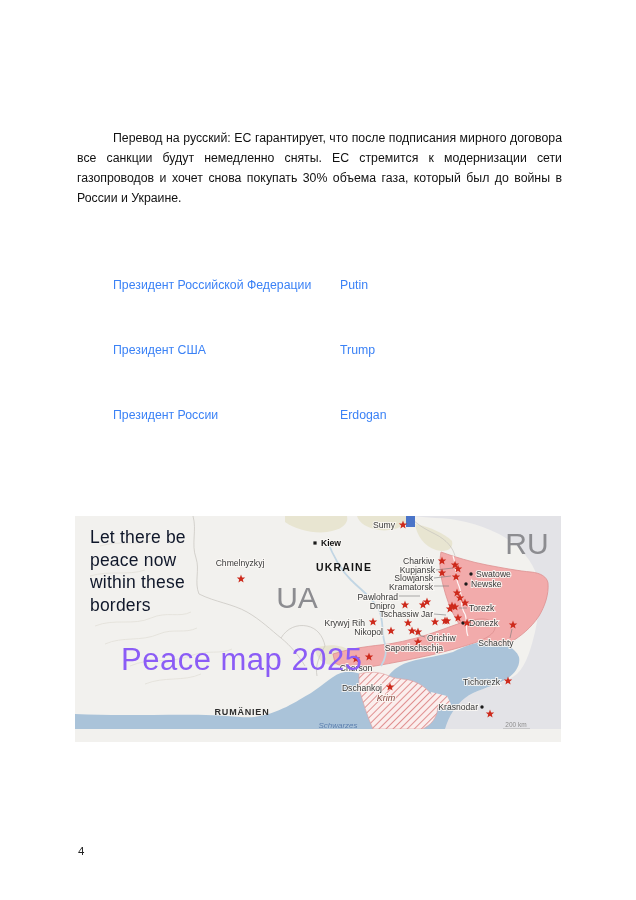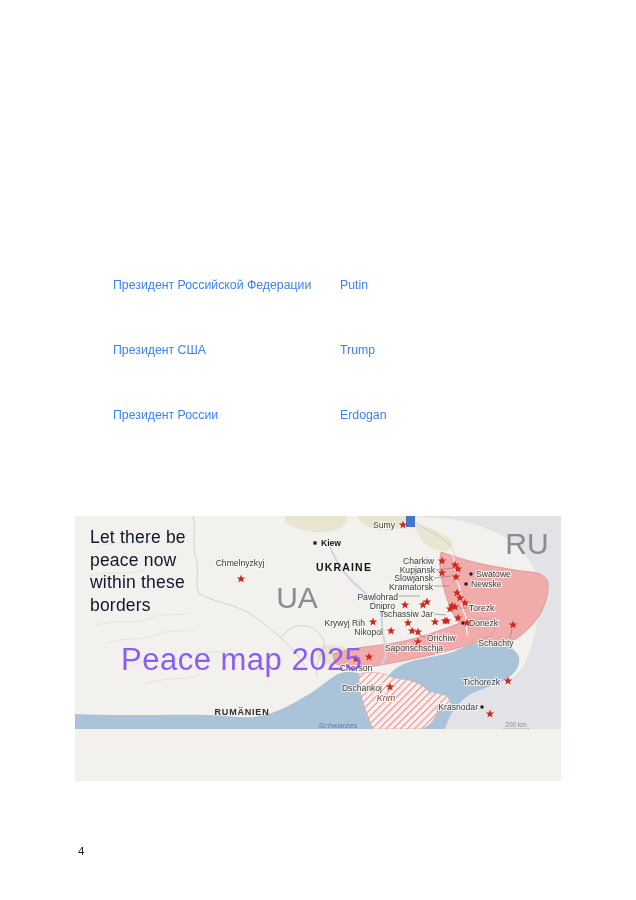--- a/index.html
+++ b/index.html
@@ -11,21 +11,21 @@
   .para{position:absolute;left:77px;width:485px;font-size:12.3px;line-height:20px;
         text-align:justify;text-indent:36px;color:#111;}
   .p1{top:128px;}
   .p2{top:206px;}
   .sig-row{position:absolute;left:113px;font-size:12.3px;color:#3b82f6;}
   .sig-row .val{position:absolute;left:227px;top:0;white-space:nowrap;}
   .sig-label{white-space:nowrap;}
   .r1{top:278px;} .r2{top:343px;} .r3{top:408px;}
   .pagenum{position:absolute;left:78px;top:845px;font-size:11.5px;color:#222;}
 
-  .map{position:absolute;left:75px;top:516px;width:486px;height:265px;overflow:hidden;
+  .map{position:absolute;left:75px;top:516px;width:486px;height:226px;overflow:hidden;
        background:#f2f1ee;}
   .map svg{display:block;}
   .map-overlay{position:absolute;left:15px;top:10px;font-size:17.5px;line-height:22.5px;
        color:#0f172a;white-space:pre-line;letter-spacing:0.2px;}
   .map-caption{position:absolute;left:11px;top:126px;font-size:31px;color:#8b5cf6;
        letter-spacing:0.5px;white-space:nowrap;margin-left:35px;}
 
   
   text{font-family:"Liberation Sans",sans-serif;}
   .city{font-size:8.6px;fill:#3a3a3a;paint-order:stroke;stroke:rgba(250,248,245,.85);
@@ -37,20 +37,21 @@
   .ml-country-sm{font-size:9px;font-weight:bold;fill:#2e2e2e;letter-spacing:0.8px;}
   .ml-sea{font-size:8px;font-style:italic;fill:#5b7fae;}
   .ml-scale{font-size:6.5px;fill:#8f8f8f;}
 </style>
 </head>
 <body>
 
 <div class="doc">
 
 
+  <div class="para p1">Перевод на русский: ЕС гарантирует, что после подписания мирного договора все санкции будут немедленно сняты. ЕС стремится к модернизации сети газопроводов и хочет снова покупать 30% объема газа, который был до войны в России и Украине.</div>
 
   <div class="sig-row r1">
     <span class="sig-label">Президент Российской Федерации</span>
     <span class="val">Putin</span>
   </div>
   <div class="sig-row r2">
     <span class="sig-label">Президент США</span>
     <span class="val">Trump</span>
   </div>
   <div class="sig-row r3">

